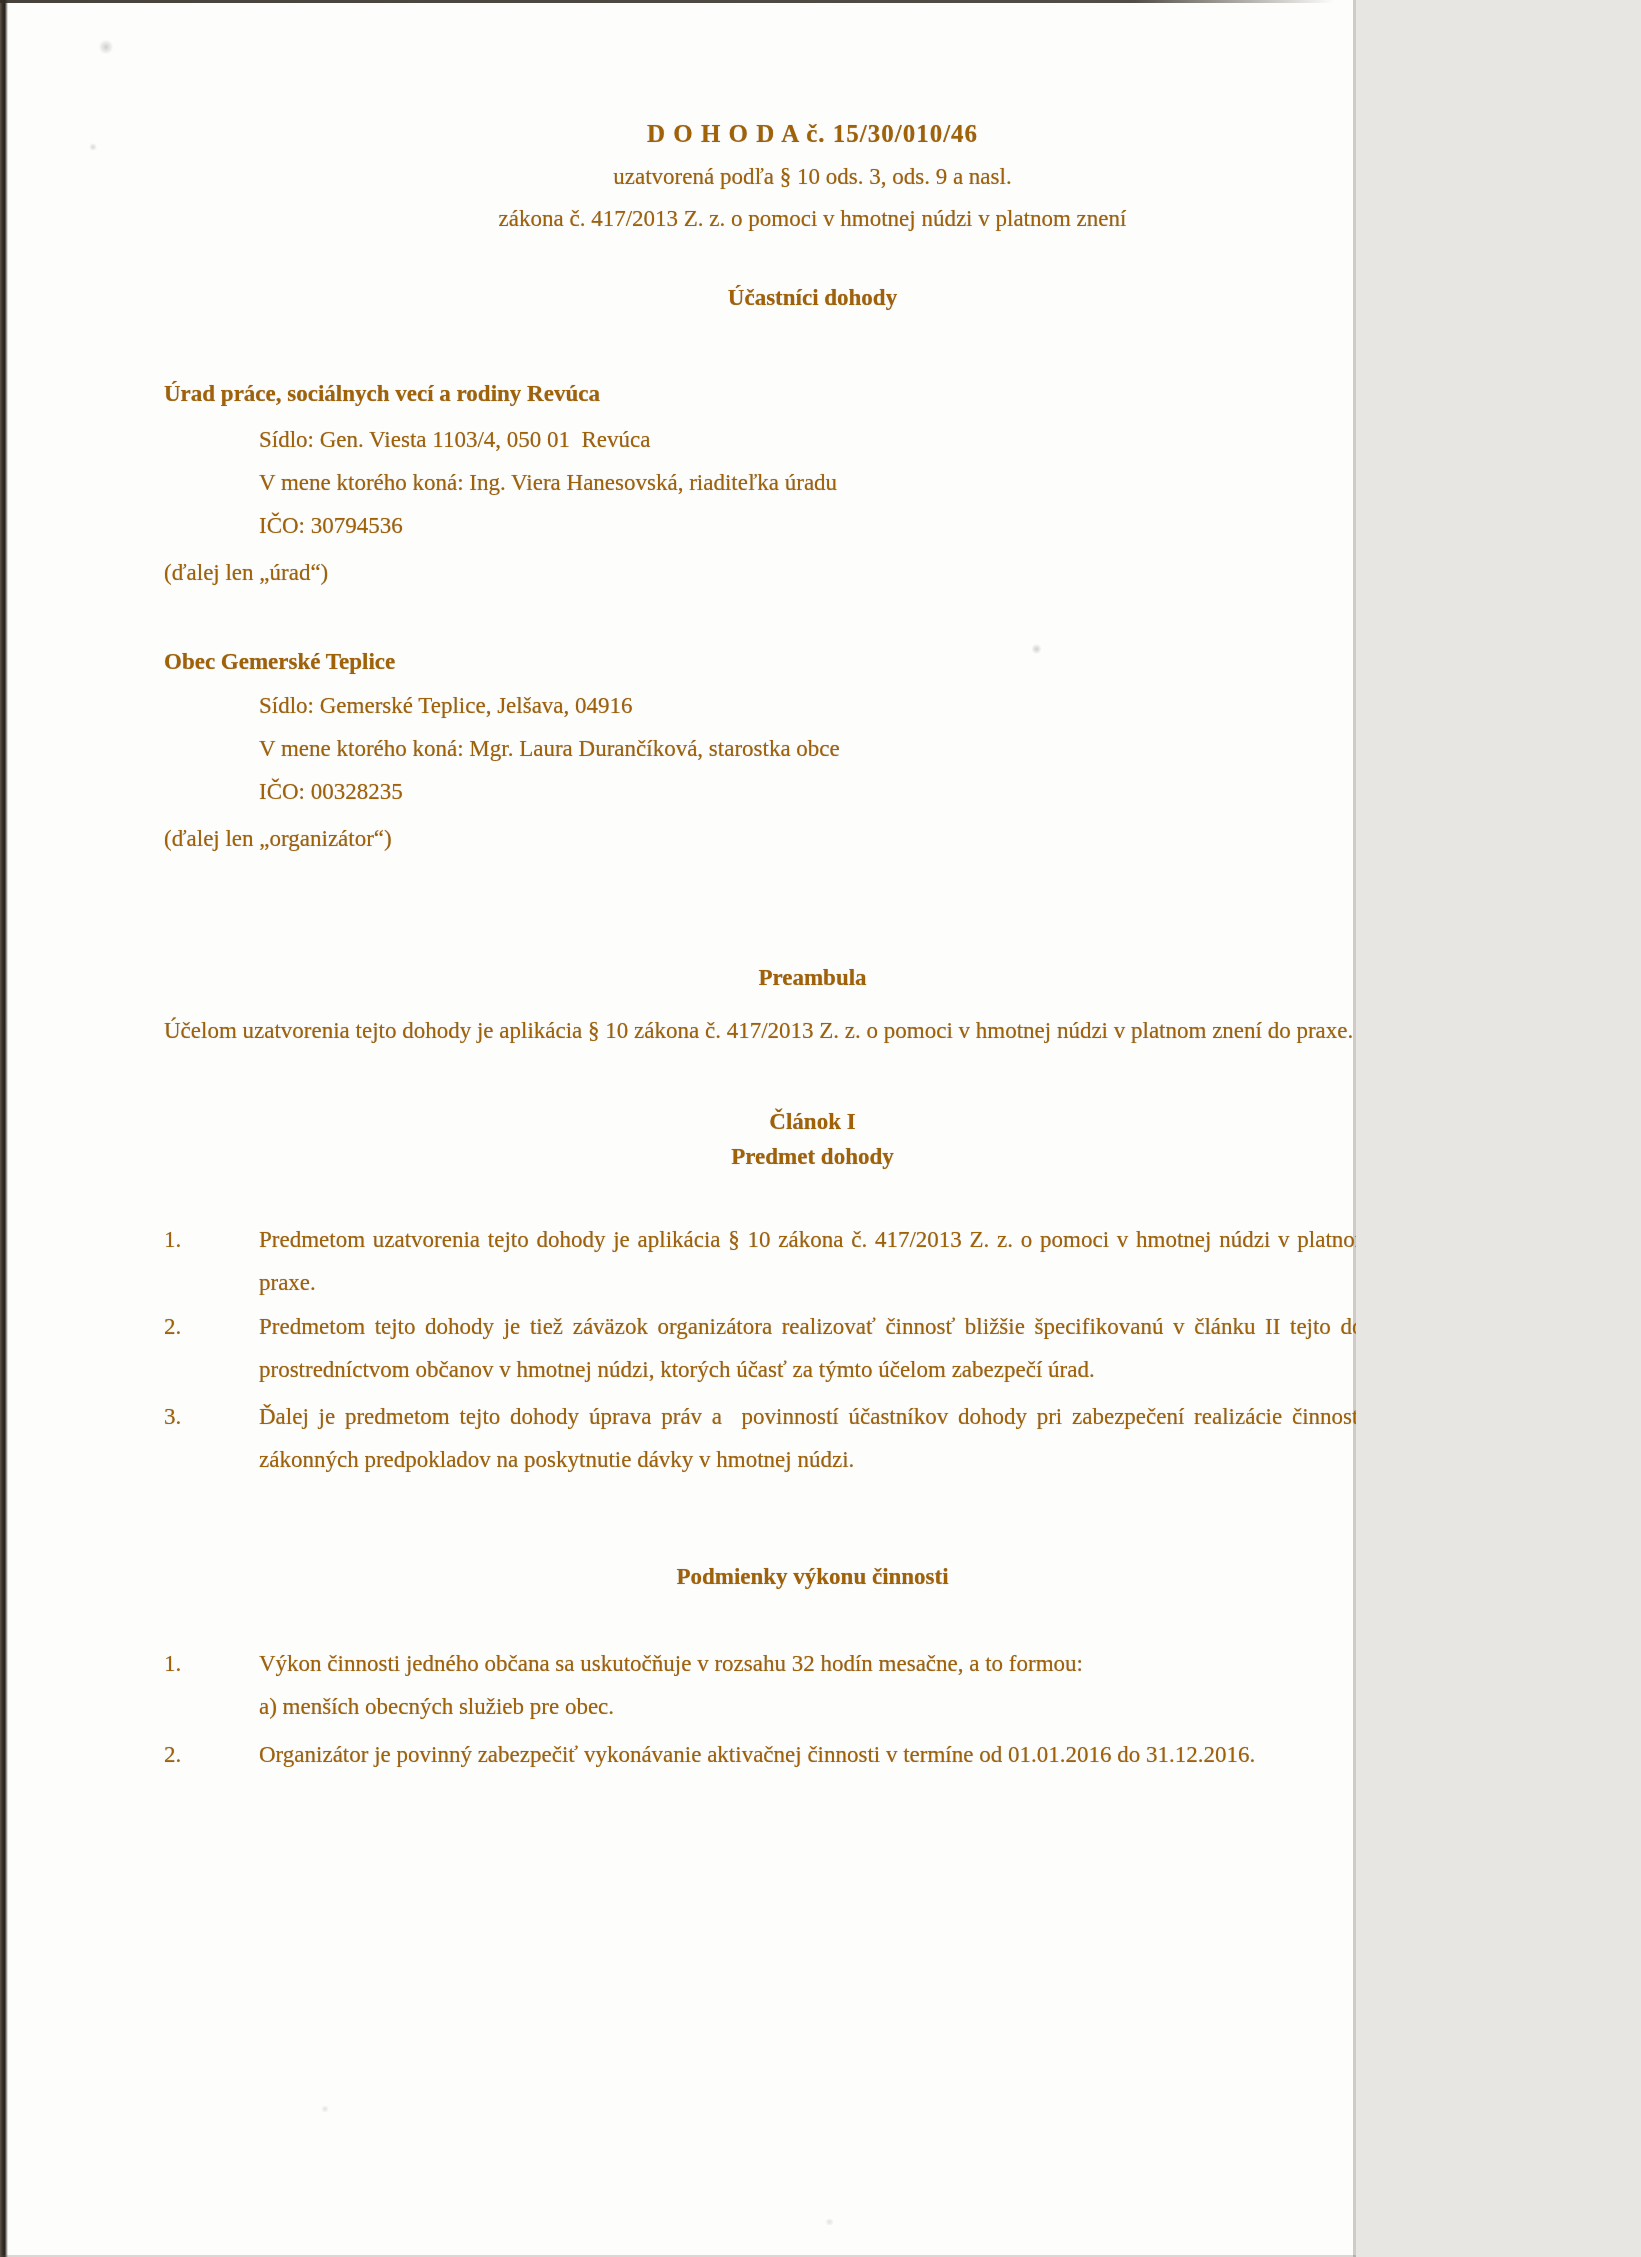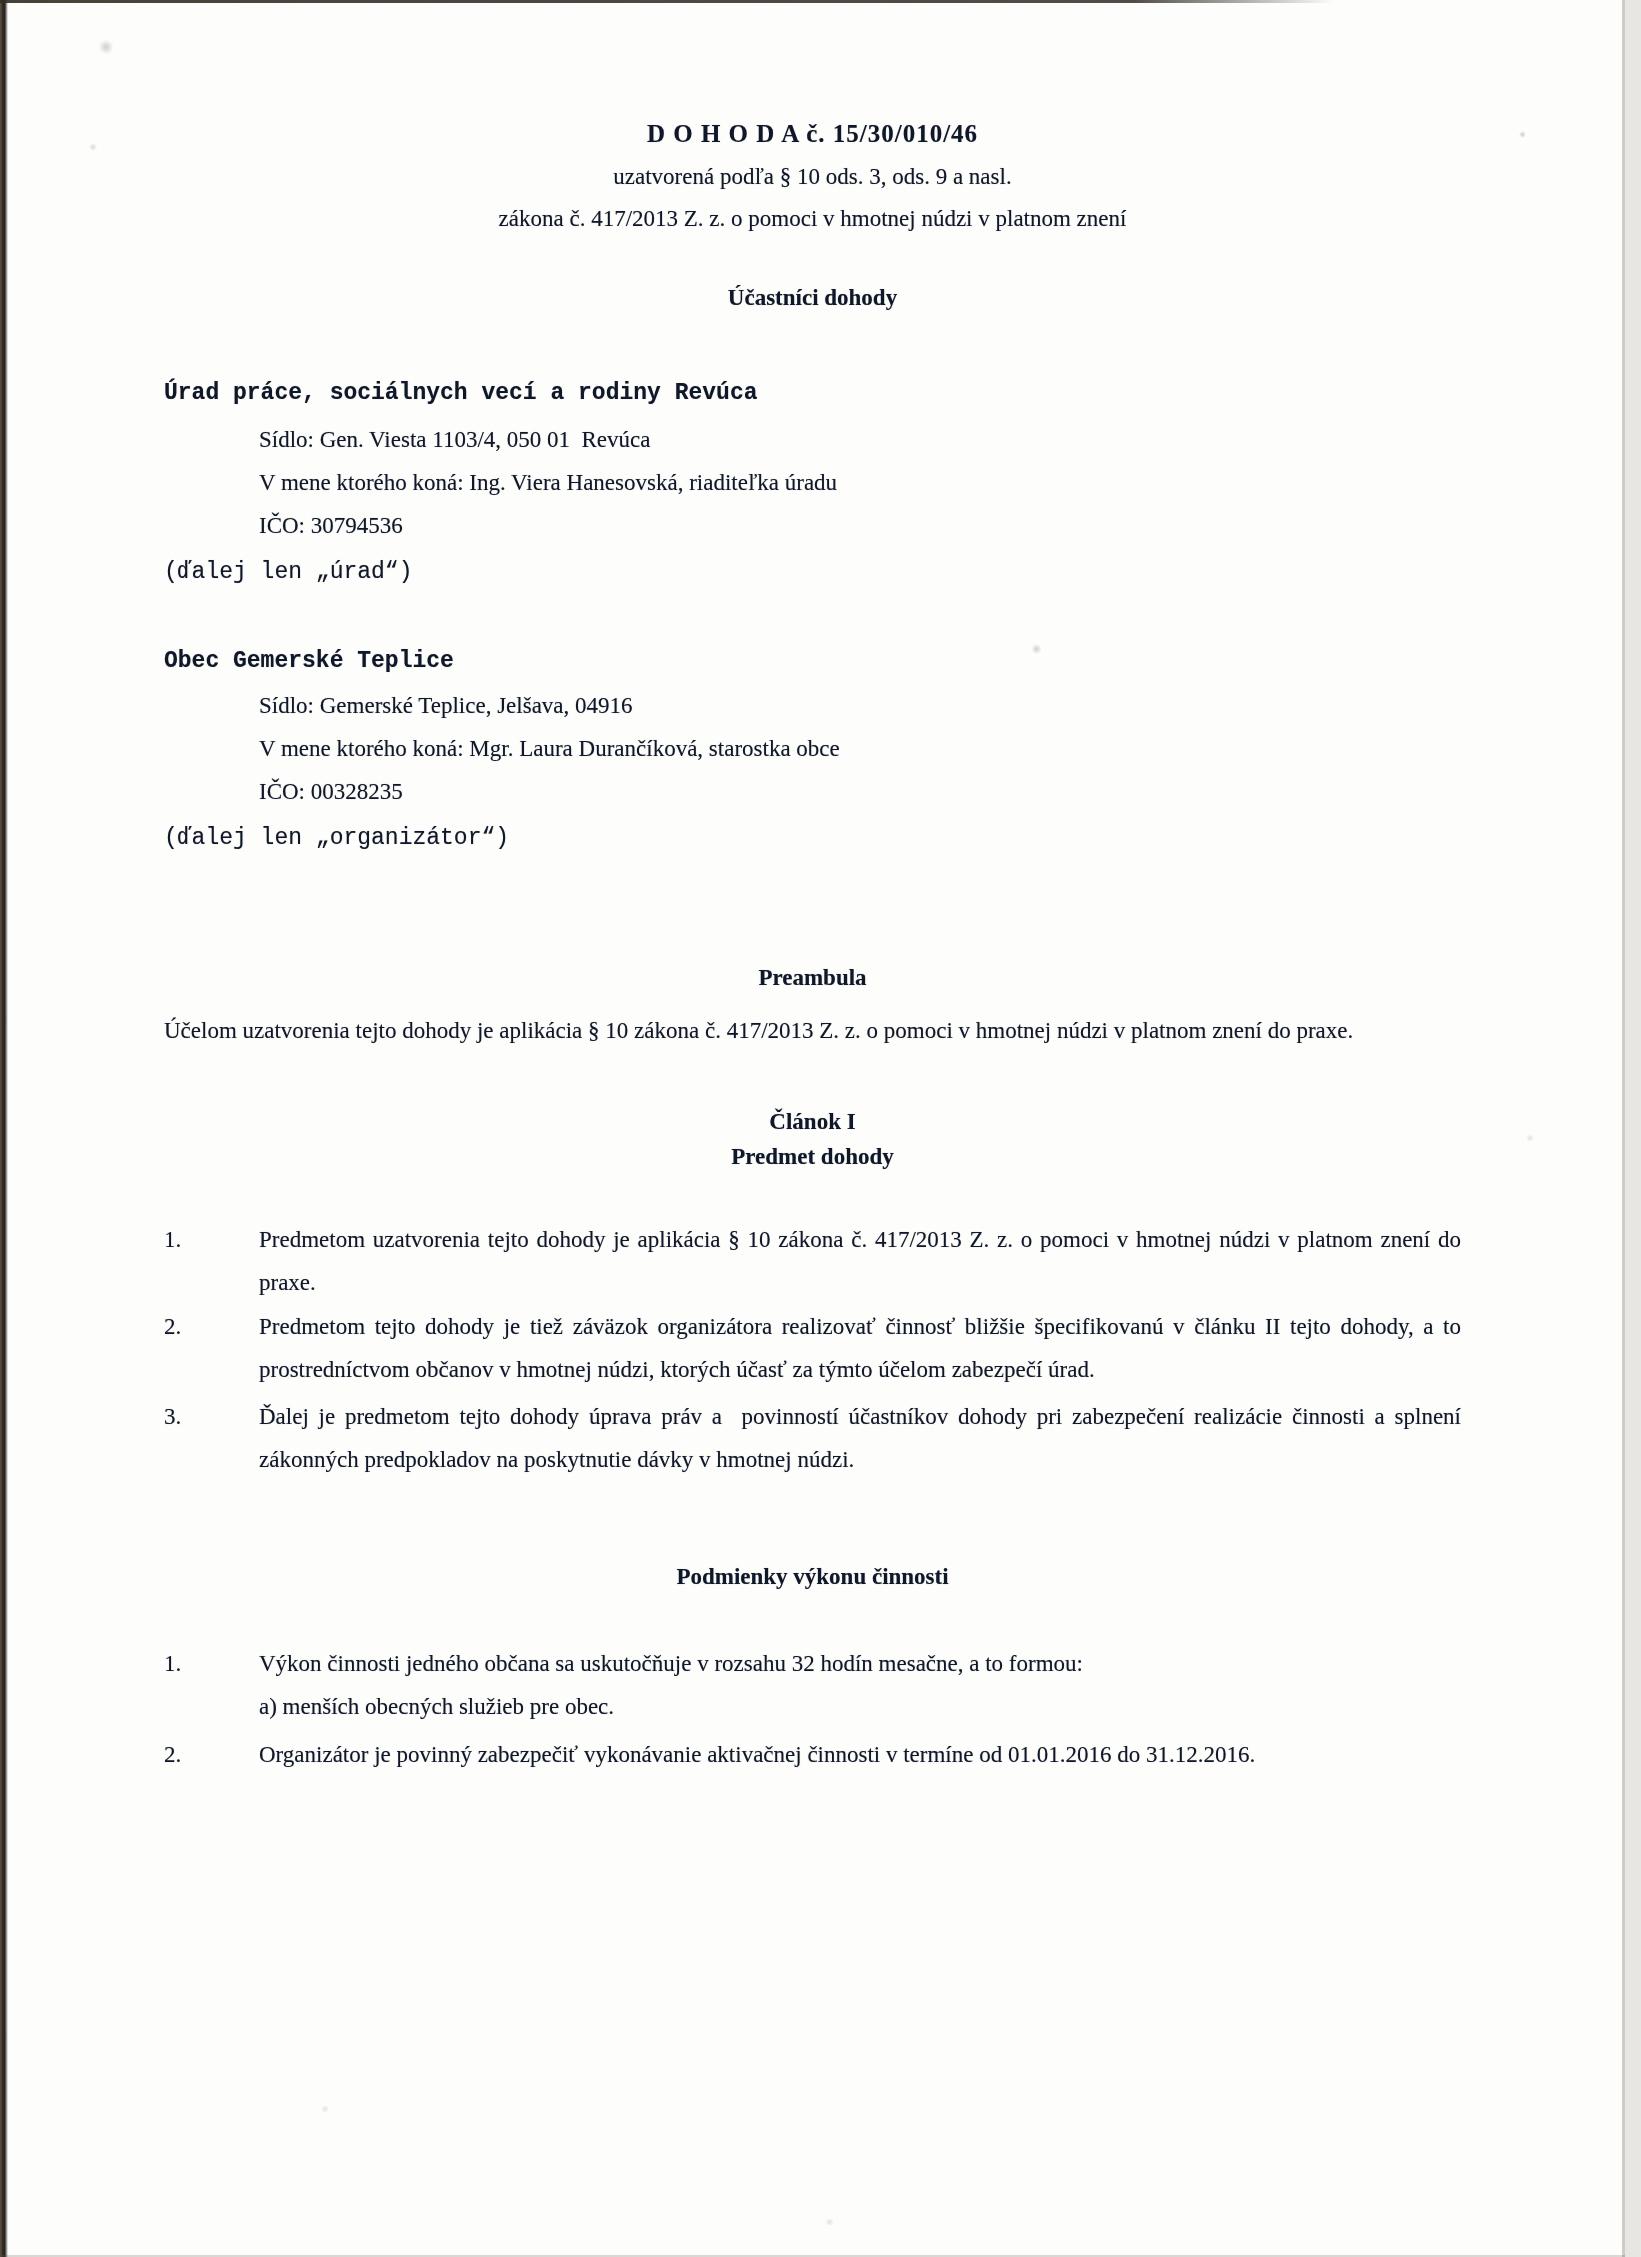--- a/index.html
+++ b/index.html
@@ -1,29 +1,29 @@
 <!DOCTYPE html>
 <html><head>
 <meta charset="utf-8">
 <style>
   html,body{margin:0;padding:0;background:#e8e6e2;}
   .page{
     position:relative;
-    width:1625px;
+    width:1356px;
     height:2257px;
     background:#fdfdfb;
     overflow:hidden;
     font-family:"Liberation Serif","DejaVu Serif",serif;
     font-size:23px;
-    color:#0f172a;
+    color:#a16207;
     text-shadow:0 0 1px rgba(47,46,44,0.40);
   }
   .line,.item{position:absolute;line-height:43px;}
   .bold{font-weight:bold;}
-  .left{left:164px;font-family:Liberation Mono, monospace;}
+  .left{left:164px;}
   .indent{left:259px;}
   .center{left:164px;width:1297px;text-align:center;}
   .para{left:164px;width:1297px;text-align:justify;text-align-last:left;font-family:Liberation Serif, serif;}
   .item{left:164px;width:1297px;padding-left:95px;box-sizing:border-box;text-align:justify;text-align-last:left;}
   .item .num{position:absolute;left:0;top:0;text-align:left;}
   .subline{text-align:right;}
   .title{font-size:25px;letter-spacing:1px;}
 
   
   .t-title{top:112px}.t-sub1{top:155px}.t-sub2{top:197px}.t-part{top:276px}

